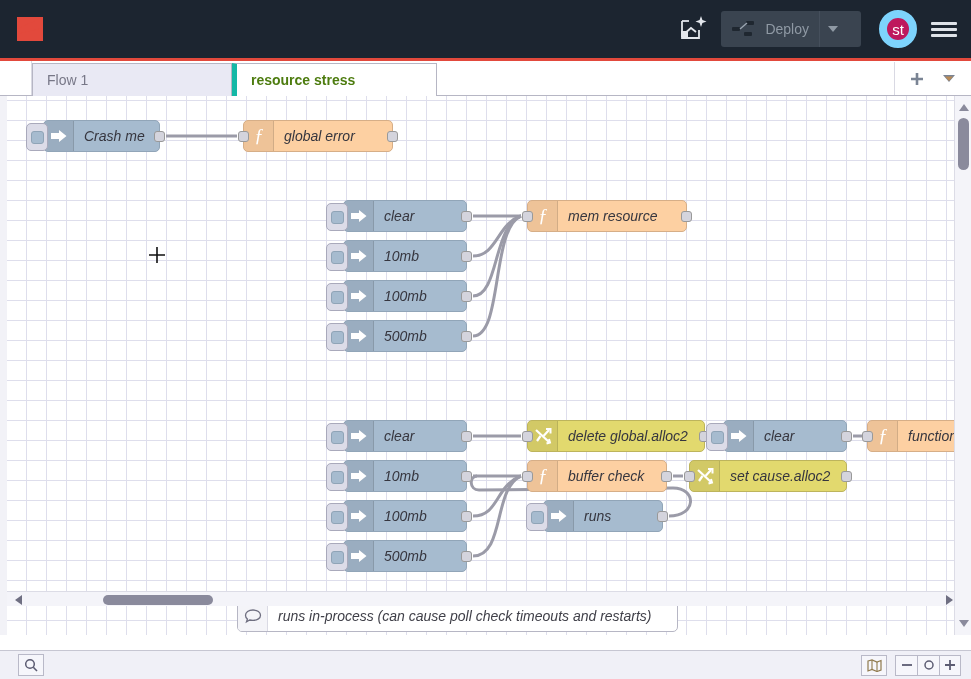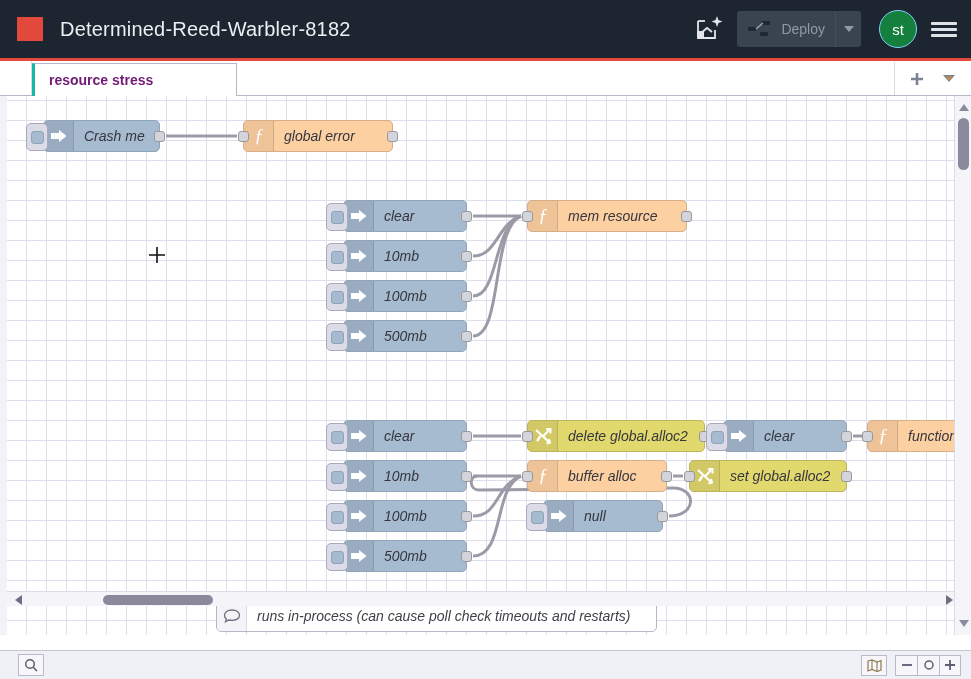--- a/index.html
+++ b/index.html
@@ -28,32 +28,32 @@
     height: 100%;
   }
   .hdr-btn {
     display: flex; align-items: center; justify-content: center;
     cursor: pointer; flex: none;
   }
   #ai-btn { width: 48px; height: 58px; }
   #deploy-btn {
     height: 36px; margin-left: 4px; background: #3a4450; border-radius: 3px;
     display: flex; align-items: center; color: #8f99a4; font-size: 14px;
-    padding: 0 0 0 10px; cursor: default;
+    padding: 0 16px 0 10px; cursor: default;
   }
   #deploy-label { padding: 0 10px 0 8px; }
   #deploy-caret {
     width: 26px; height: 36px; display: flex; align-items: center;
     justify-content: center; border-left: 1px solid #454f5c;
   }
   #avatar {
     width: 38px; height: 38px; border-radius: 50%;
-    background: #15803d; color: #fff; font-size: 15px;
+    background: #be185d; color: #fff; font-size: 15px;
     display: flex; align-items: center; justify-content: center;
-    margin-left: 18px; border: 1px solid #7dd3fc; flex: none;
+    margin-left: 18px; border: 8px solid #7dd3fc; flex: none;
   }
   #menu-btn { width: 54px; height: 58px; }
   .bar { display: block; width: 26px; height: 3px; background: #dfe3e8; margin: 3px 0; border-radius: 1px;}
 
   
   #tabbar {
     position: absolute; left: 0; top: 61px; width: 971px; height: 35px;
     background: #fff; display: flex; align-items: flex-end;
     border-bottom: 1px solid #b6b6c4;
   }
@@ -61,22 +61,22 @@
   .tab {
     height: 33px; display: flex; align-items: center;
     padding: 0 14px; font-size: 14px; cursor: pointer;
     border: 1px solid #b6b6c4; border-bottom: none;
     position: relative; top: 1px;
   }
   .tab.inactive {
     background: #e9e9f4; color: #777787; min-width: 200px;
   }
   .tab.active {
-    background: #fff; color: #701a75; font-weight: bold; min-width: 205px;
-    border-left: 3px solid #14b8a6;
+    background: #fff; color: #4d7c0f; font-weight: bold; min-width: 205px;
+    border-left: 5px solid #14b8a6;
   }
   #tab-actions {
     margin-left: auto; display: flex; align-items: center;
     height: 33px; border-left: 1px solid #d9d9e3; padding: 0 6px;
   }
   .tab-act { width: 32px; height: 30px; display:flex; align-items:center; justify-content:center; cursor:pointer;}
 
   
   #canvas-wrap {
     position: absolute; left: 0; top: 96px; width: 971px; height: 539px;
@@ -211,21 +211,20 @@
 <div id="app">
 
   <div id="header">
     <span id="logo-mark">
       <svg width="32" height="32" viewBox="0 0 32 32">
         <path d="M3 4 L29 4 L29 14 L16 9 L29 14 L29 28 L3 28 L3 19 L16 14 L3 19 Z" fill="#e2493c"></path>
         <path d="M3 4 L29 4 L16 10 L3 16 Z" fill="#e2493c"></path>
         <path d="M3 28 L29 28 L29 15 L3 21 Z" fill="#e2493c"></path>
       </svg>
     </span>
-    <div id="app-title">Determined-Reed-Warbler-8182</div>
 
     <div id="header-right">
 
       <div id="ai-btn" class="hdr-btn">
         <svg width="30" height="30" viewBox="0 0 30 30">
           <path d="M4 7 L4 24 L21 24 L21 16" fill="none" stroke="#e3e7ec" stroke-width="1.8"></path>
           <path d="M4 7 L11 7" fill="none" stroke="#e3e7ec" stroke-width="1.8"></path>
           <rect x="3" y="17" width="7" height="6" fill="#e3e7ec"></rect>
           <path d="M6 20 L13 14 L18 18" fill="none" stroke="#e3e7ec" stroke-width="1.8"></path>
           <path d="M23 2 L24.4 6.1 L28.5 7.5 L24.4 8.9 L23 13 L21.6 8.9 L17.5 7.5 L21.6 6.1 Z" fill="#e3e7ec"></path>
@@ -256,20 +255,21 @@
           <i class="bar"></i>
             <i class="bar"></i>
             <i class="bar"></i>
         </span>
       </div>
     </div>
   </div>
 
   <div id="tabbar">
     <div id="tabbar-left"></div>
+    <div class="tab inactive">Flow 1</div>
     <div class="tab active">resource stress</div>
     <div id="tab-actions">
       <div class="tab-act">
         <svg width="16" height="16" viewBox="0 0 16 16">
           <path d="M8 2 L8 14 M2 8 L14 8" stroke="#7a8494" stroke-width="2.6" fill="none"></path>
         </svg>
       </div>
       <div class="tab-act">
         <svg width="14" height="9" viewBox="0 0 14 9">
           <path d="M1 1 L7 8 L13 1 Z" fill="#7a8494"></path>
@@ -448,48 +448,48 @@
           <span class="nlabel">delete global.alloc2</span>
           <span class="port in"></span>
           <span class="port out"></span>
         </div>
         <div class="node func" style="left: 520px; top: 364px; width: 140px;">
           <span class="nicon">
             <svg width="14" height="20" viewBox="0 0 14 20">
               <text x="7" y="16" font-family="Liberation Serif, serif" font-style="italic" font-size="19" fill="#fff" text-anchor="middle">ƒ</text>
             </svg>
           </span>
-          <span class="nlabel">buffer alloc</span>
+          <span class="nlabel">buffer check</span>
           <span class="port in"></span>
           <span class="port out"></span>
         </div>
         <div class="node change" style="left: 682px; top: 364px; width: 158px;">
           <span class="nicon">
             <svg width="18" height="18" viewBox="0 0 18 18">
               <path d="M2 3 L15 15" stroke="#fff" stroke-width="2.2" fill="none"></path>
               <path d="M15 3 L9.5 9" stroke="#fff" stroke-width="2.2" fill="none"></path>
               <path d="M12 2 L16.5 2 L16.5 6.5" stroke="#fff" stroke-width="2" fill="none"></path>
               <path d="M12.5 16.5 L16 15.5 L15 12" stroke="#fff" stroke-width="2" fill="none"></path>
               <path d="M3 14 L6.5 9" stroke="#fff" stroke-width="2.2" fill="none"></path>
             </svg>
           </span>
-          <span class="nlabel">set global.alloc2</span>
+          <span class="nlabel">set cause.alloc2</span>
           <span class="port in"></span>
           <span class="port out"></span>
         </div>
         <div class="node inject" style="left: 536px; top: 404px; width: 120px;">
           <span class="btn-tab">
             <i></i>
           </span>
           <span class="nicon">
             <svg width="18" height="16" viewBox="0 0 18 16">
               <path d="M1 5 L9 5 L9 2 L16.5 8 L9 14 L9 11 L1 11 Z" fill="#fff"></path>
             </svg>
           </span>
-          <span class="nlabel">null</span>
+          <span class="nlabel">runs</span>
           <span class="port out"></span>
         </div>
         <div class="node inject" style="left: 716px; top: 324px; width: 124px;">
           <span class="btn-tab">
             <i></i>
           </span>
           <span class="nicon">
             <svg width="18" height="16" viewBox="0 0 18 16">
               <path d="M1 5 L9 5 L9 2 L16.5 8 L9 14 L9 11 L1 11 Z" fill="#fff"></path>
             </svg>
@@ -499,21 +499,21 @@
         </div>
         <div class="node func" style="left: 860px; top: 324px; width: 120px;">
           <span class="nicon">
             <svg width="14" height="20" viewBox="0 0 14 20">
               <text x="7" y="16" font-family="Liberation Serif, serif" font-style="italic" font-size="19" fill="#fff" text-anchor="middle">ƒ</text>
             </svg>
           </span>
           <span class="nlabel">function</span>
           <span class="port in"></span>
         </div>
-        <div class="node comment" style="left: 209px; top: 504px; width: 441px;">
+        <div class="node comment" style="left: 230px; top: 504px; width: 441px;">
           <span class="nicon">
             <svg width="18" height="16" viewBox="0 0 18 16">
               <path d="M9 2 C13.5 2 16.5 4.3 16.5 7.2 C16.5 10.1 13.5 12.4 9 12.4 C7.8 12.4 6.7 12.25 5.7 12 L2.5 13.8 L3.4 11 C2 10 1.5 8.7 1.5 7.2 C1.5 4.3 4.5 2 9 2 Z" fill="none" stroke="#6f6f80" stroke-width="1.3"></path>
             </svg>
           </span>
           <span class="nlabel">runs in-process (can cause poll check timeouts and restarts)</span>
         </div>
       </div>
 
     <div id="crosshair" style="left:142px; top:151px;">

